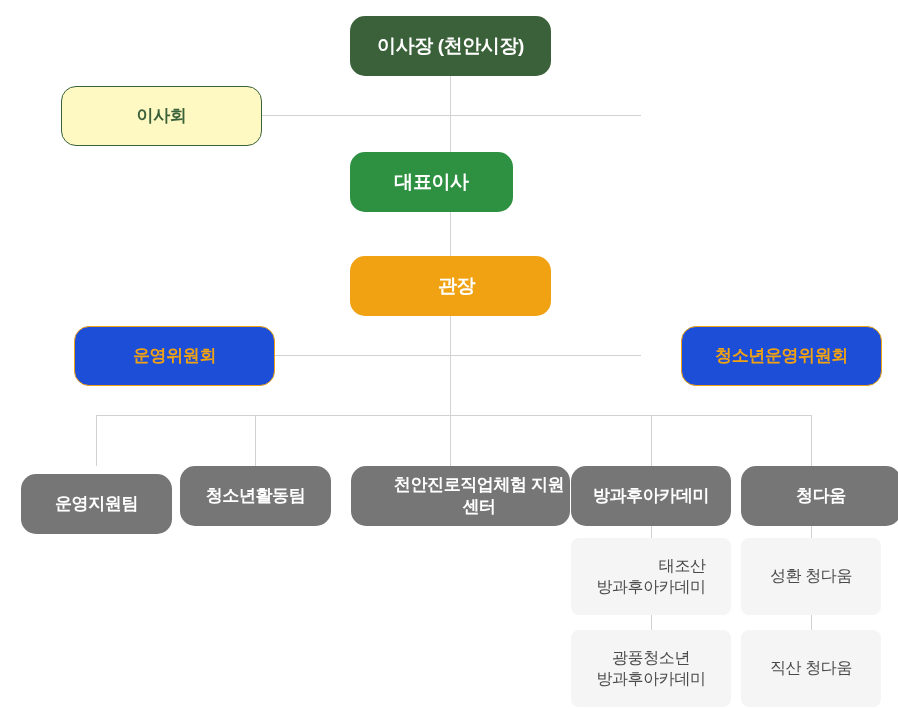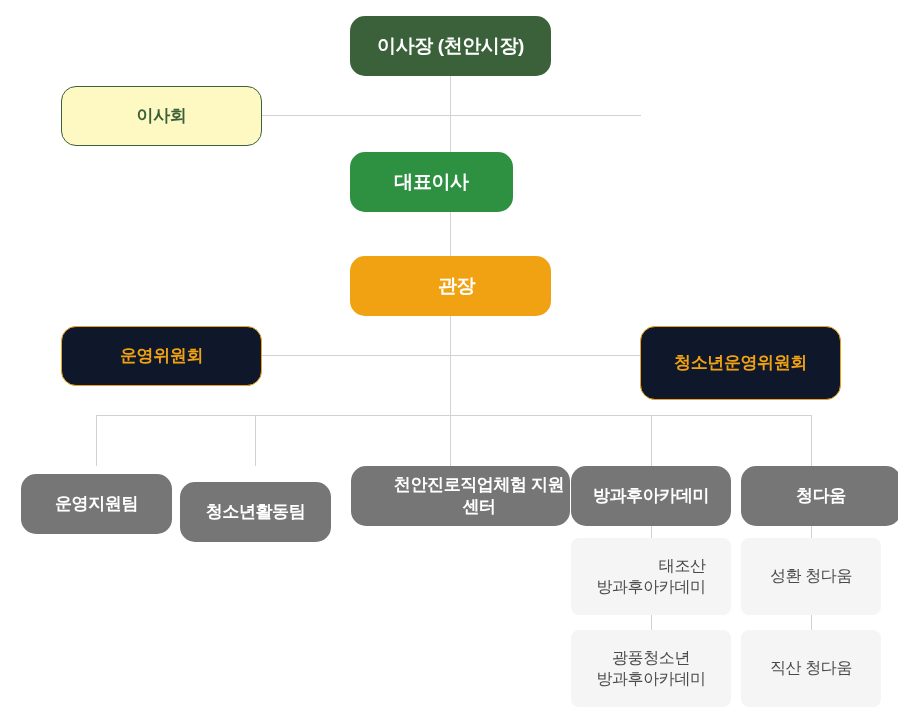--- a/index.html
+++ b/index.html
@@ -71,25 +71,26 @@
   .node.green-outline {
     background: #fef9c3;
     border: 1px solid #3a6139;
     color: #3a6139;
     font-weight: bold;
     font-size: 17px;
   }
 
   
   .node.orange-outline {
-    background: #0f172a;
+    background: #1d4ed8;
     border: 1px solid #f0a212;
     color: #f0a212;
     font-weight: bold;
     font-size: 17px;
+    margin-left: 13px;
   }
 
   
   .node.gray-fill {
     background: #767676;
     color: #ffffff;
     font-weight: bold;
     font-size: 17px;
   }
 
@@ -131,25 +132,25 @@
 
   <div class="node green-outline" style="left:61px; top:86px; width:201px; height:60px;">이사회</div>
 
 
   <div class="node green-bright" style="left:350px; top:152px; width:163px; height:60px;">대표이사</div>
 
   <div class="node orange-fill" style="left:350px; top:256px; width:201px; height:60px;">관장</div>
 
   <div class="node orange-outline" style="left:61px; top:326px; width:201px; height:60px;">운영위원회</div>
 
-  <div class="node orange-outline" style="left:640px; top:326px; width:201px; height:74px;">청소년운영위원회</div>
+  <div class="node orange-outline" style="left:668px; top:326px; width:201px; height:60px;">청소년운영위원회</div>
 
   <div class="node gray-fill" style="left:21px; top:466px; width:151px; height:60px;margin-top:8px;">운영지원팀</div>
 
-  <div class="node gray-fill" style="left:180px; top:466px; width:151px; height:60px;margin-top:16px;">청소년활동팀</div>
+  <div class="node gray-fill" style="left:180px; top:466px; width:151px; height:60px;">청소년활동팀</div>
 
   <div class="node gray-fill" style="left:351px; top:466px; width:219px; height:60px;padding-left:37px;">천안진로직업체험 지원센터</div>
 
   <div class="node gray-fill" style="left:571px; top:466px; width:160px; height:60px;">방과후아카데미</div>
 
   <div class="node gray-fill" style="left:741px; top:466px; width:160px; height:60px;">청다움</div>
 
   <div class="node light-fill" style="left:571px; top:538px; width:160px; height:77px;text-align:right;">태조산
 방과후아카데미</div>
 

